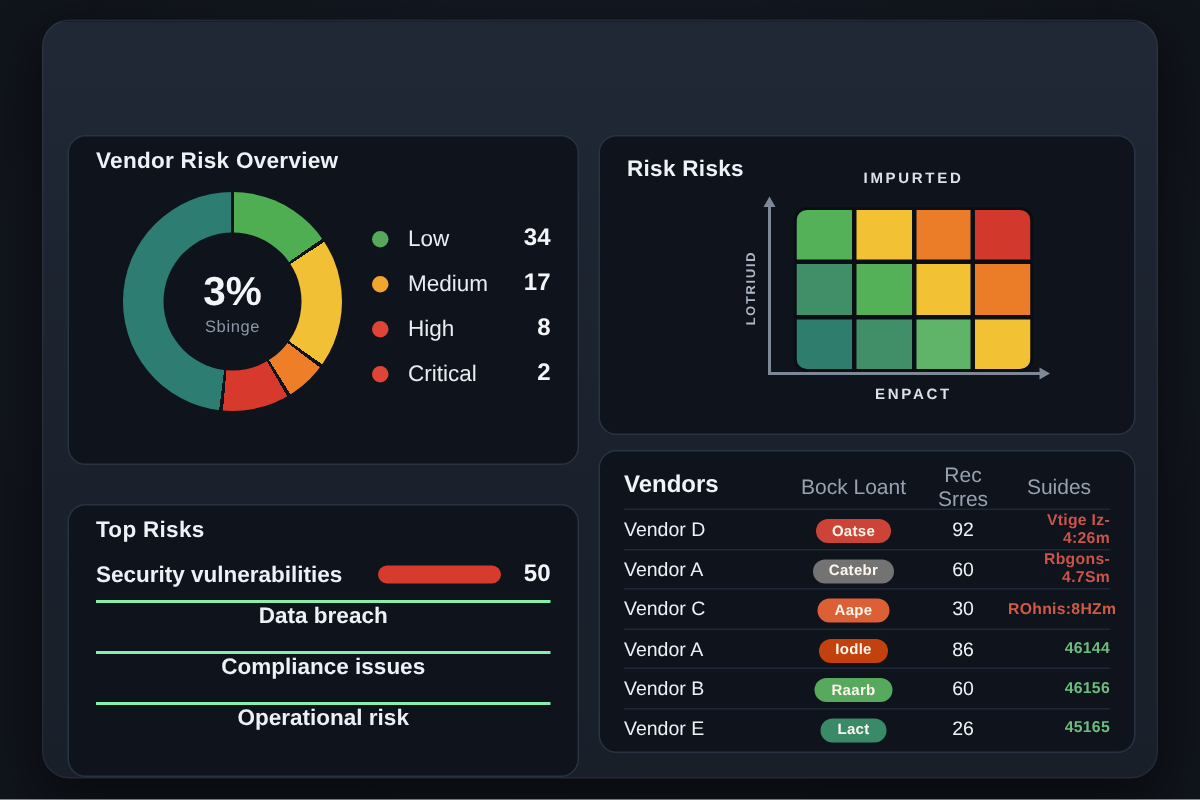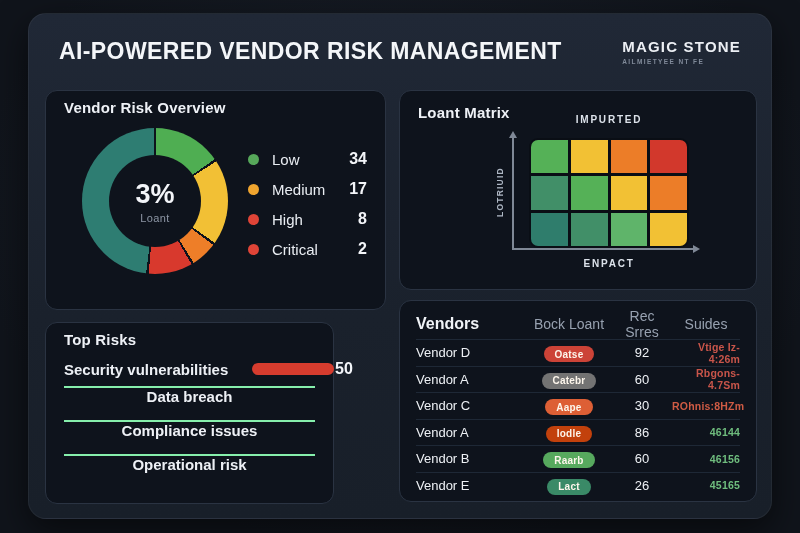--- a/index.html
+++ b/index.html
@@ -81,21 +81,21 @@
   .arrow-up {
     position:absolute; left:109px; top:40px; width:0; height:0;
     border-left:4px solid transparent; border-right:4px solid transparent; border-bottom:7px solid #7f8896;
   }
   .arrow-right {
     position:absolute; left:293px; top:154px; width:0; height:0;
     border-top:4px solid transparent; border-bottom:4px solid transparent; border-left:7px solid #7f8896;
   }
 
   
-  .p-risks { left:16px; top:308px; width:289px; height:182px; }
+  .p-risks { left:16px; top:322px; width:341px; height:182px; }
   .risk-rows { margin-top:4px; }
   .risk-row { display:flex; align-items:center; height:34px; }
   .risk-row + .risk-row { border-top:2px solid #86efac;flex-direction:column; }
   .risk-label { flex:0 0 188px; font-size:15px; font-weight:600; color:#edf0f5; }
   .risk-bar-wrap { flex:0 0 83px; height:12px; position:relative; }
   .risk-bar { position:absolute; left:0; top:0; height:12px; border-radius:6px; }
   .risk-value { margin-left:auto; font-size:16px; font-weight:700; color:#f3f5f9; }
 
   
   .p-vendors { left:370px; top:286px; width:358px; height:202px; padding:8px 16px; }
@@ -114,35 +114,28 @@
     font-size:10px; font-weight:700; color:#fdf6ec; letter-spacing:0.2px;
   }
   .v-score { flex:0 0 60px; text-align:center; font-size:13px; color:#eef1f5; }
   .v-extra { flex:1; text-align:right; font-size:10.5px; font-weight:700; letter-spacing:0.2px; }
 </style>
 </head>
 <body>
 
 <div class="card">
 
-  <div class="header">
-    <div class="title">AI-POWERED VENDOR RISK MANAGEMENT</div>
-    <div class="brand">
-      <div class="brand-name">MAGIC STONE</div>
-      <div class="brand-sub">AILMIETYEE NT FE</div>
-    </div>
-  </div>
 
   <div class="panel p-overview">
     <h2>Vendor Risk Overview</h2>
     <div class="overview-body">
       <div class="donut" id="donut" style="background: conic-gradient(rgb(14, 19, 28) 0deg, rgb(14, 19, 28) 1deg, rgb(79, 174, 82) 1deg, rgb(79, 174, 82) 55deg, rgb(14, 19, 28) 55deg, rgb(14, 19, 28) 57deg, rgb(242, 192, 53) 57deg, rgb(242, 192, 53) 125deg, rgb(14, 19, 28) 125deg, rgb(14, 19, 28) 127deg, rgb(238, 126, 40) 127deg, rgb(238, 126, 40) 148deg, rgb(14, 19, 28) 148deg, rgb(14, 19, 28) 150deg, rgb(216, 57, 45) 150deg, rgb(216, 57, 45) 185deg, rgb(14, 19, 28) 185deg, rgb(14, 19, 28) 187deg, rgb(46, 125, 114) 187deg, rgb(46, 125, 114) 359deg, rgb(14, 19, 28) 359deg, rgb(14, 19, 28) 360deg);">
         <div class="donut-center">
           <div class="donut-pct">3%</div>
-          <div class="donut-sub">Loant</div>
+          <div class="donut-sub">Sbinge</div>
         </div>
       </div>
       <div class="legend" id="legend">
           <div class="legend-item">
             <div class="legend-dot" style="background: rgb(86, 168, 90);"></div>
             <div class="legend-label">Low</div>
             <div class="legend-value">34</div>
           </div>
           <div class="legend-item">
             <div class="legend-dot" style="background: rgb(240, 165, 47);"></div>
@@ -157,21 +150,21 @@
           <div class="legend-item">
             <div class="legend-dot" style="background: rgb(223, 68, 55);"></div>
             <div class="legend-label">Critical</div>
             <div class="legend-value">2</div>
           </div>
         </div>
     </div>
   </div>
 
   <div class="panel p-matrix">
-    <h2>Loant Matrix</h2>
+    <h2>Risk Risks</h2>
     <div class="m-top-label">IMPURTED</div>
     <div class="m-side-label">LOTRIUID</div>
     <div class="axis-y"></div>
     <div class="arrow-up"></div>
     <div class="axis-x"></div>
     <div class="arrow-right"></div>
     <div class="m-grid" id="matrixGrid">
         <div class="m-cell" style="background: rgb(85, 177, 87);"></div>
         <div class="m-cell" style="background: rgb(242, 193, 52);"></div>
         <div class="m-cell" style="background: rgb(236, 125, 40);"></div>

